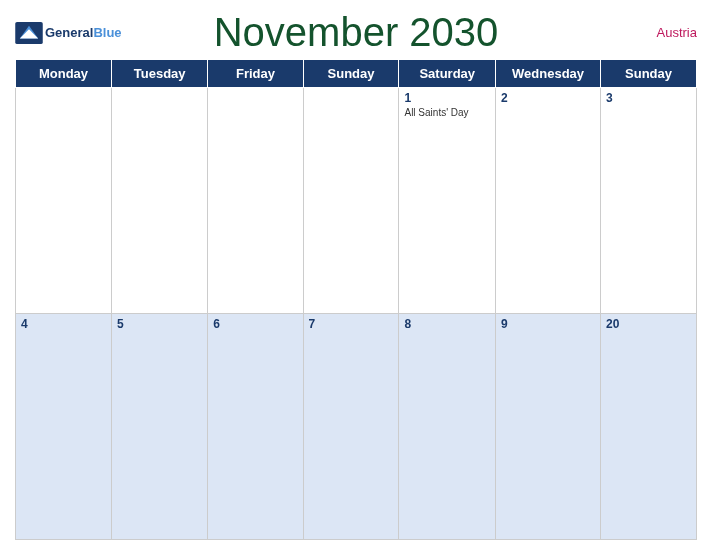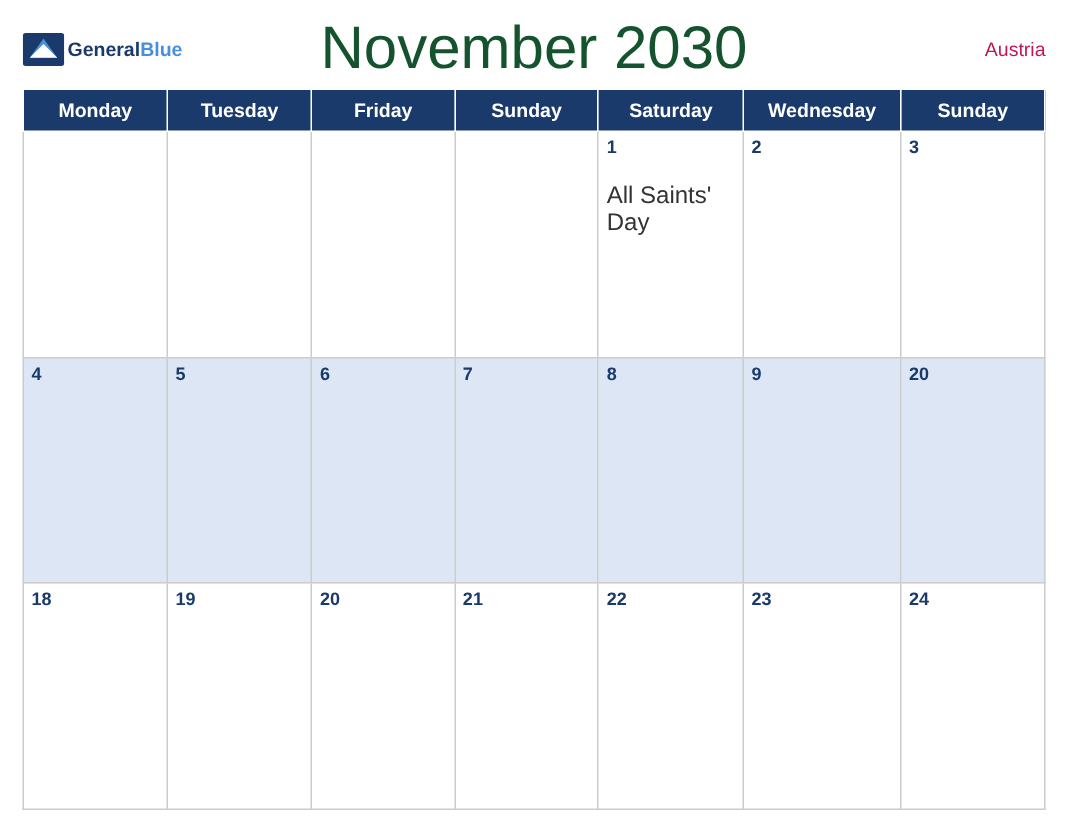--- a/index.html
+++ b/index.html
@@ -89,23 +89,23 @@
     .calendar-table tr:nth-child(odd) td {
       background-color: #ffffff;
     }
     
     .day-number {
       font-size: 12px;
       color: #1a3a6b;
       font-weight: bold;
     }
     .holiday-name {
-      font-size: 16px;
+      font-size: 10px;
       color: #333;
-      margin-top: 17px;
+      margin-top: 2px;
     }
     .empty-cell {
       background-color: #ffffff;
     }
   </style>
 </head>
 <body>
 
 <div class="header-area">
   <div class="logo">
@@ -171,37 +171,14 @@
         <td>
           <div class="day-number">8</div>
         </td>
         <td>
           <div class="day-number">9</div>
         </td>
         <td>
           <div class="day-number">20</div>
         </td>
       </tr>
-      <tr>
-        <td>
-          <div class="day-number">18</div>
-        </td>
-        <td>
-          <div class="day-number">19</div>
-        </td>
-        <td>
-          <div class="day-number">20</div>
-        </td>
-        <td>
-          <div class="day-number">21</div>
-        </td>
-        <td>
-          <div class="day-number">22</div>
-        </td>
-        <td>
-          <div class="day-number">23</div>
-        </td>
-        <td>
-          <div class="day-number">24</div>
-        </td>
-      </tr>
     </tbody>
 </table>
 
 </body></html>

